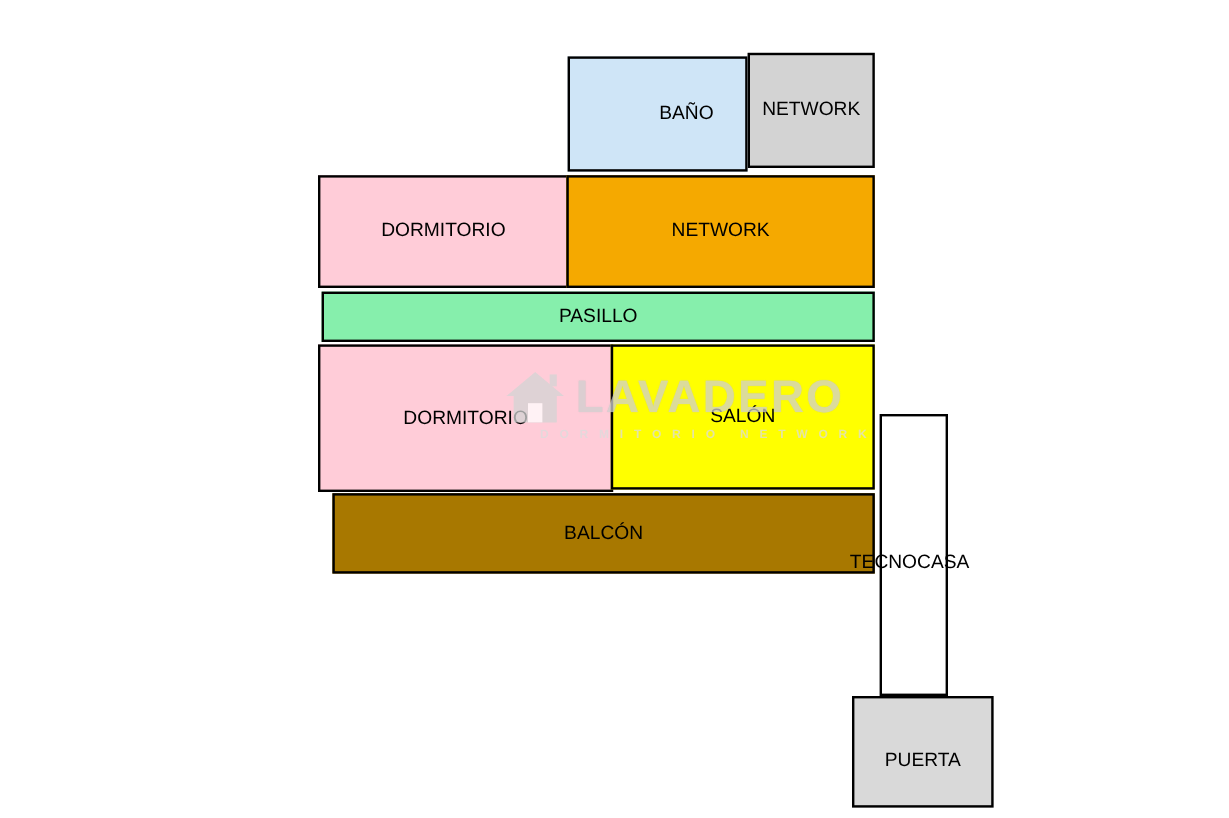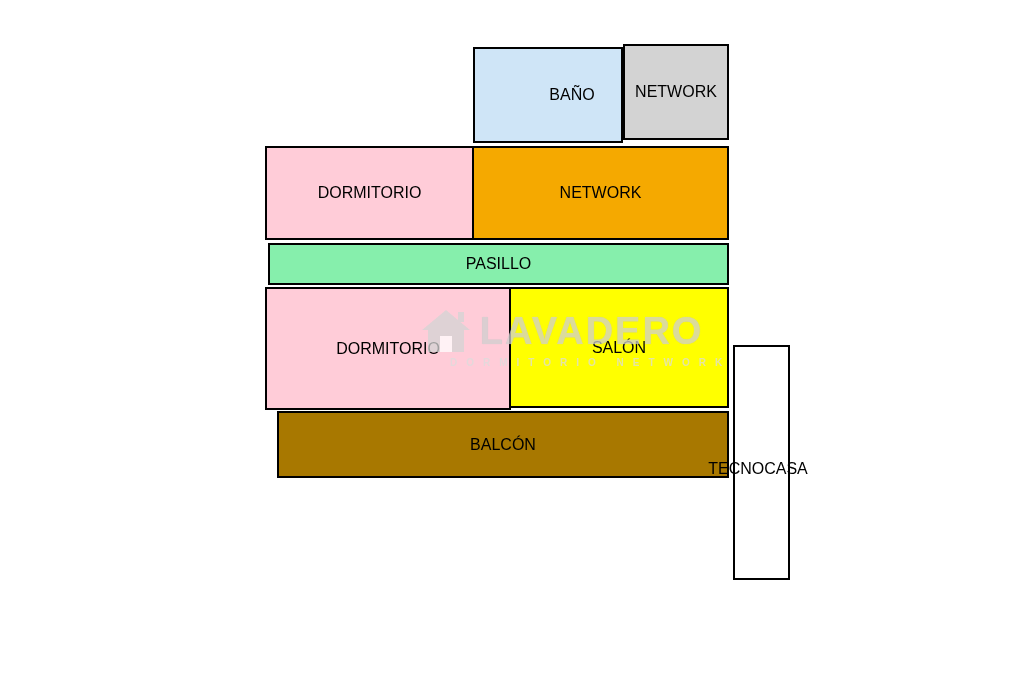--- a/index.html
+++ b/index.html
@@ -117,20 +117,23 @@
     <span class="room-label">SALÓN</span>
   </div>
 
   <div class="room r-balcon" style="background-color: rgb(168, 120, 0);">
     <span class="room-label">BALCÓN</span>
   </div>
 
   <div class="room r-escalera"></div>
   <div class="escalera-label">TECNOCASA</div>
 
+  <div class="room r-puerta" style="background-color: rgb(217, 217, 217);">
+    <span class="room-label">PUERTA</span>
+  </div>
 
   <div class="watermark">
     <div class="wm-row">
       <svg class="wm-house" viewBox="0 0 52 46" xmlns="http://www.w3.org/2000/svg">
         <polygon points="26,2 50,22 44,22 44,44 8,44 8,22 2,22" fill="#d4d4d4"></polygon>
         <rect x="38" y="4" width="6" height="10" fill="#d4d4d4"></rect>
         <rect x="20" y="28" width="12" height="16" fill="#ffffff"></rect>
       </svg>
       <span class="wm-text">LAVADERO</span>
     </div>

